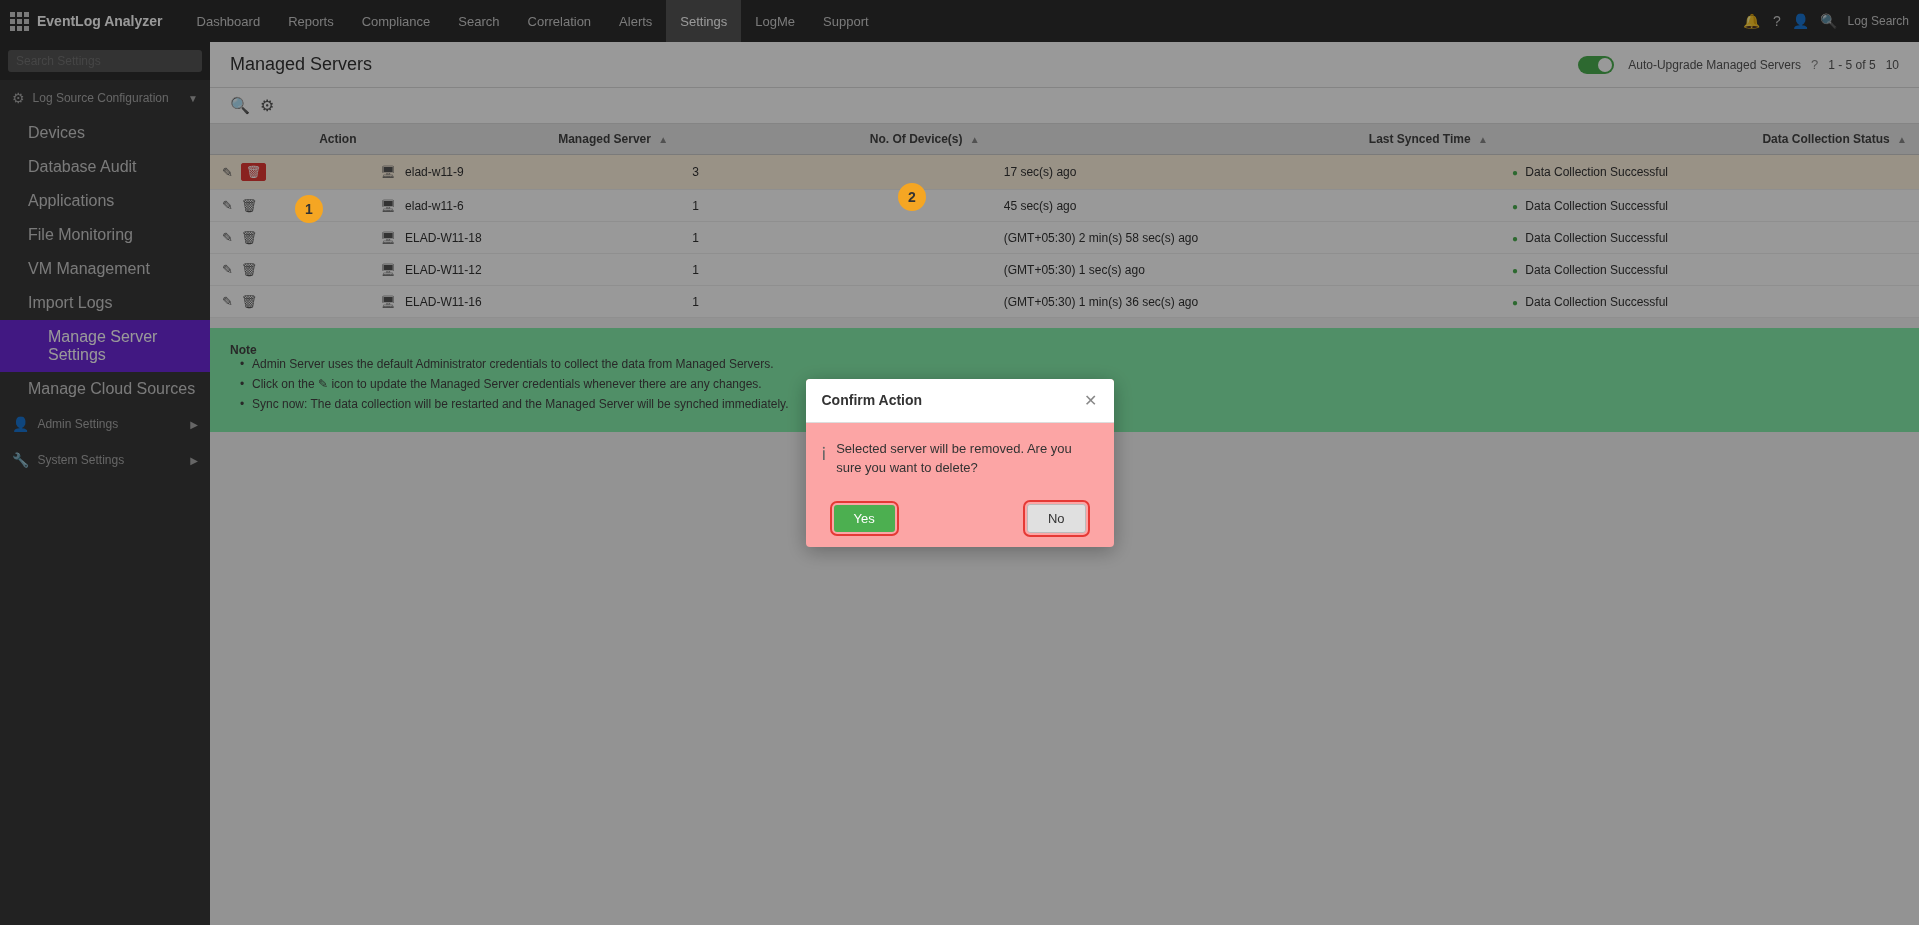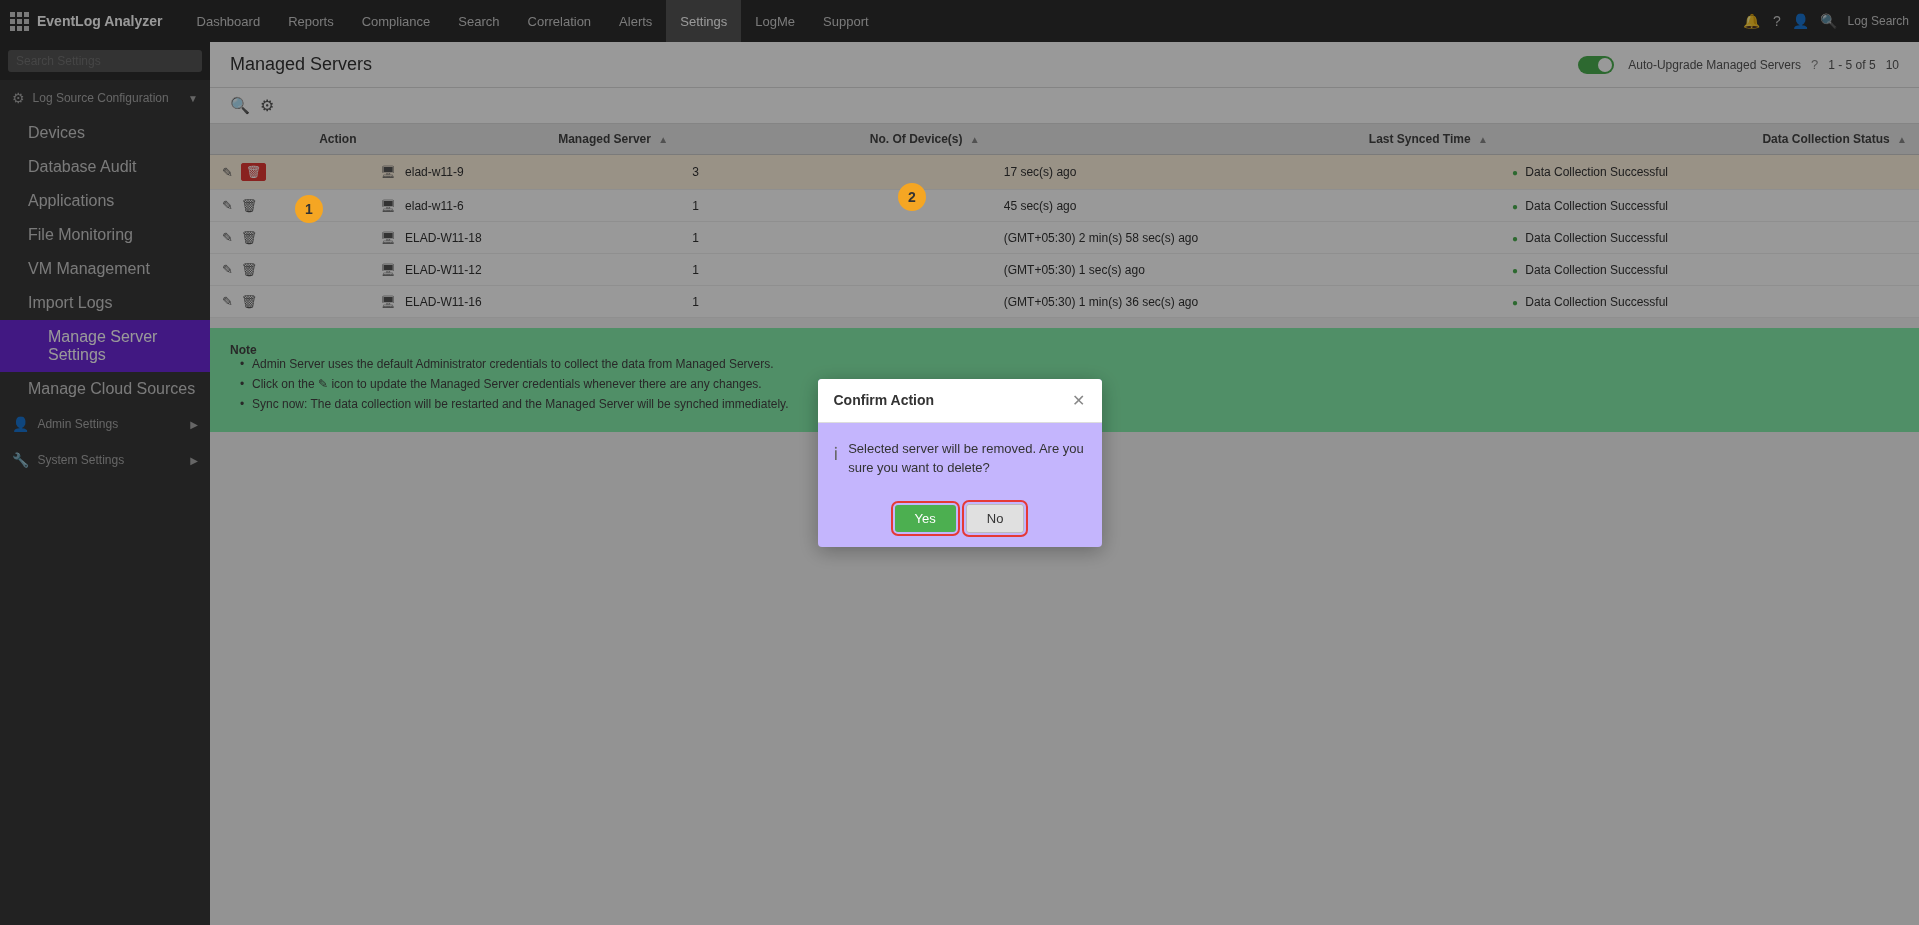--- a/index.html
+++ b/index.html
@@ -248,23 +248,23 @@
       top: 0; left: 0; right: 0; bottom: 0;
       background: rgba(0,0,0,0.4);
       z-index: 100;
       display: flex;
       align-items: center;
       justify-content: center;
     }
 
     
     .modal {
-      background: #c4b5fd;
+      background: #fca5a5;
       border-radius: 4px;
-      width: 284px;
+      width: 308px;
       box-shadow: 0 4px 20px rgba(0,0,0,0.3);
       overflow: hidden;
     }
     .modal-header {
       background: #fff;
       padding: 12px 16px;
       border-bottom: 1px solid #ddd;
       display: flex;
       align-items: center;
       justify-content: space-between;
@@ -273,24 +273,24 @@
     .modal-close { cursor: pointer; color: #888; font-size: 16px; }
     .modal-body {
       padding: 16px;
       display: flex;
       align-items: flex-start;
       gap: 10px;
     }
     .modal-info-icon { color: #666; font-size: 18px; margin-top: 2px; }
     .modal-message { font-size: 13px; color: #333; line-height: 1.5; }
     .modal-footer {
-      padding: 10px 19px 14px;
-      display: flex;
-      align-items: center;
-      justify-content: center;
+      padding: 10px 28px 14px;
+      display: flex;
+      align-items: center;
+      justify-content: space-between;
       gap: 10px;
     }
     .btn-yes {
       background: #4caf50;
       color: #fff;
       border: none;
       padding: 6px 20px;
       border-radius: 3px;
       cursor: pointer;
       font-size: 13px;

